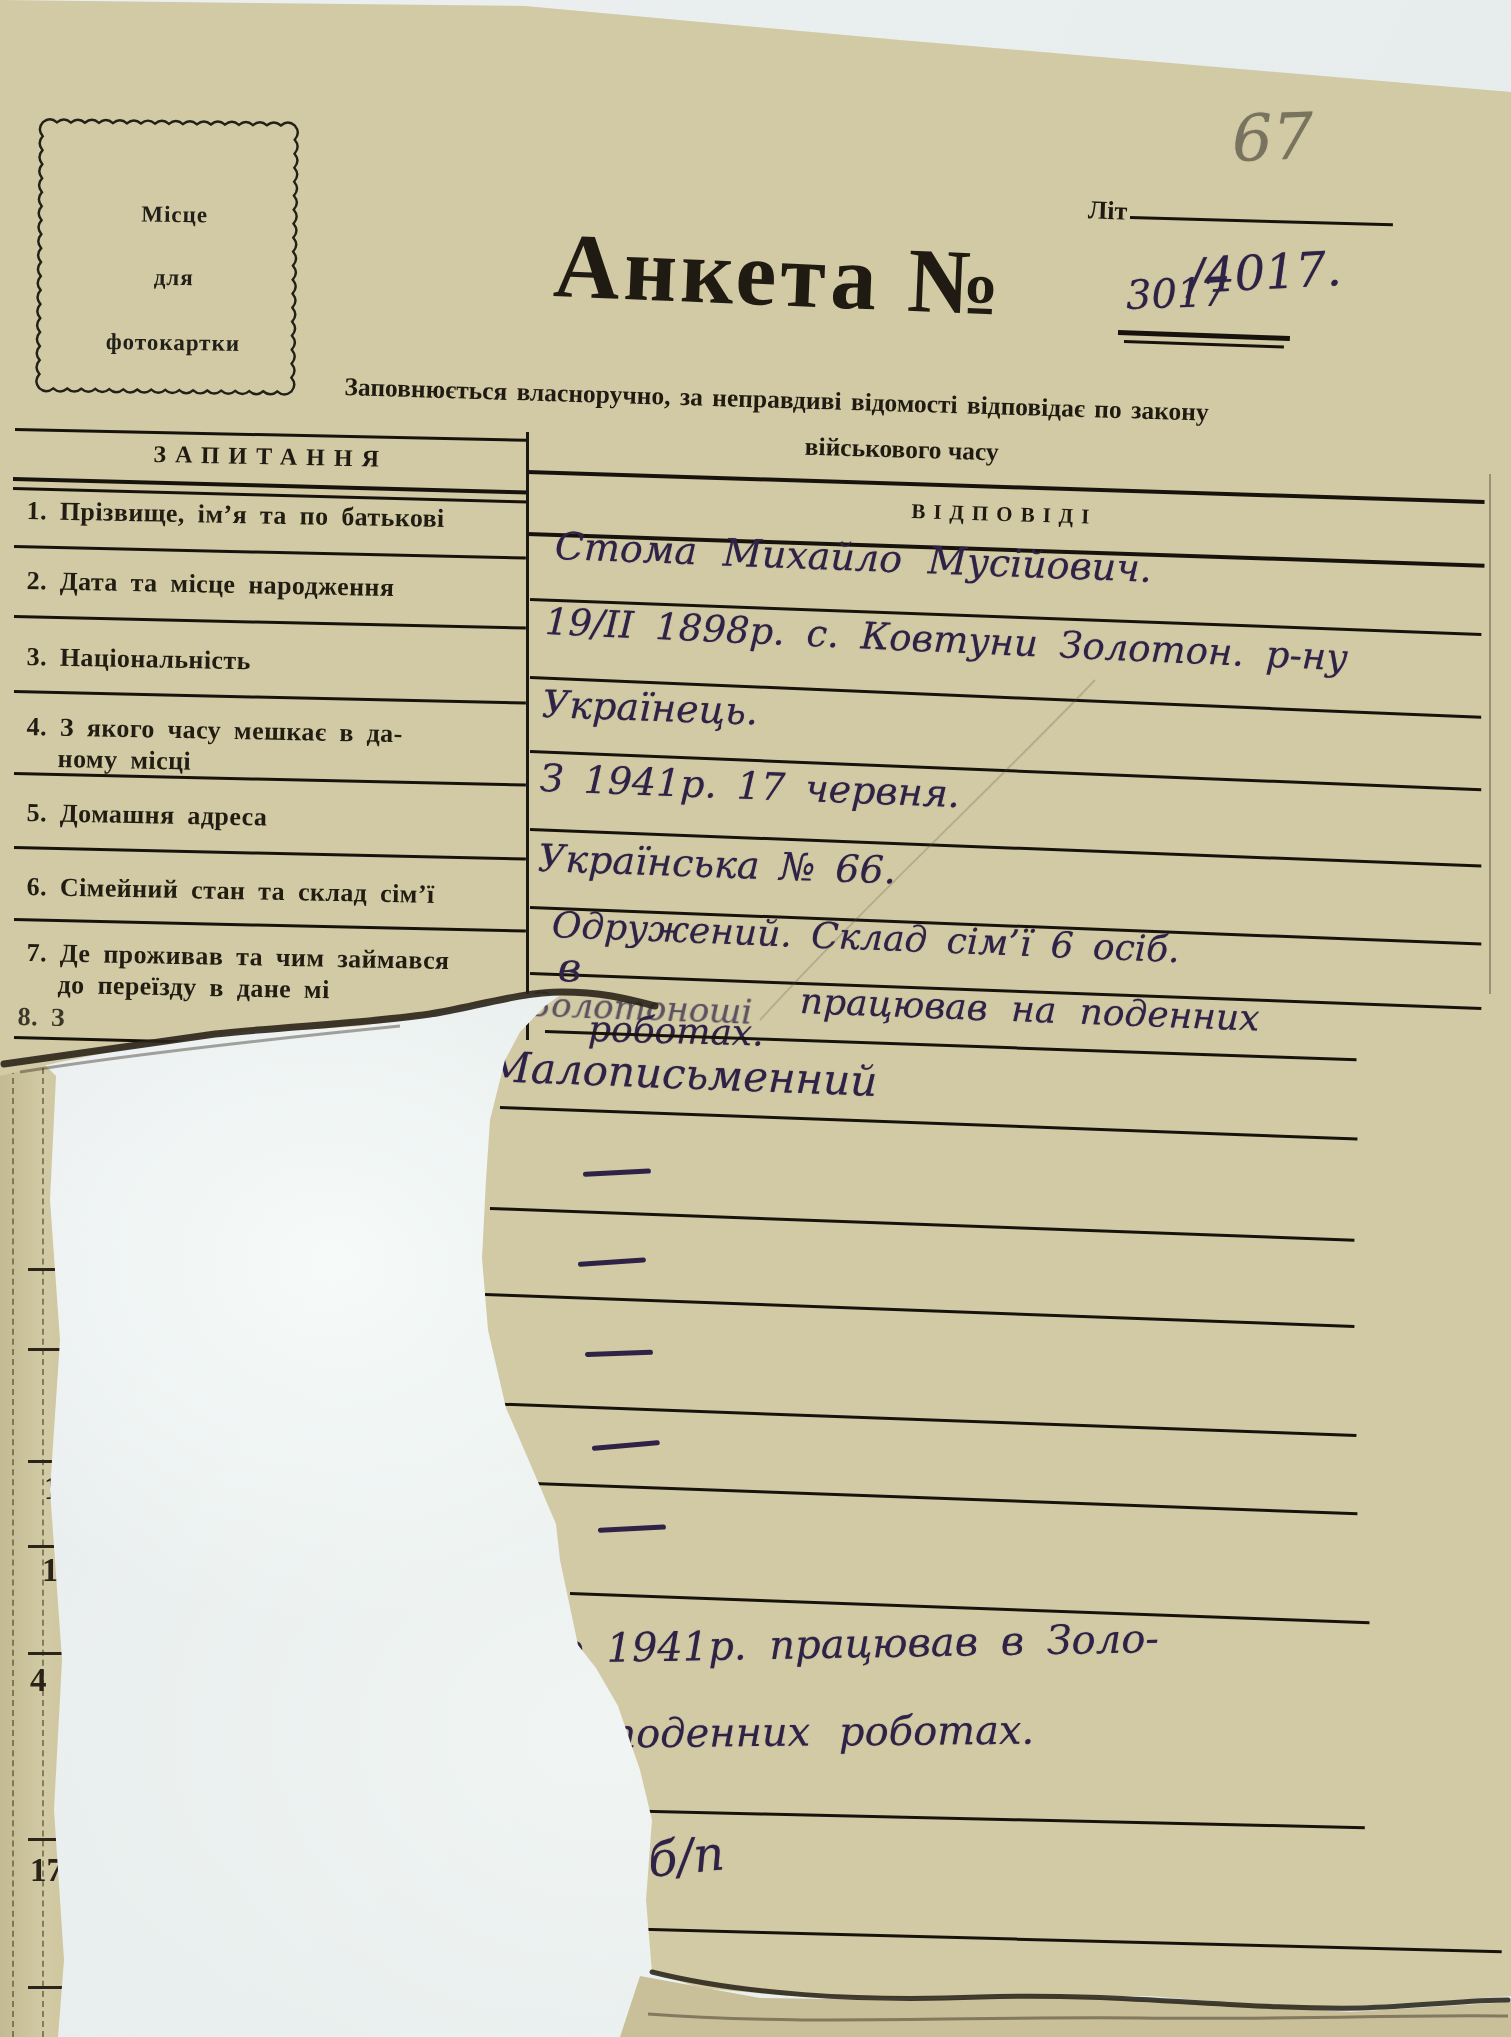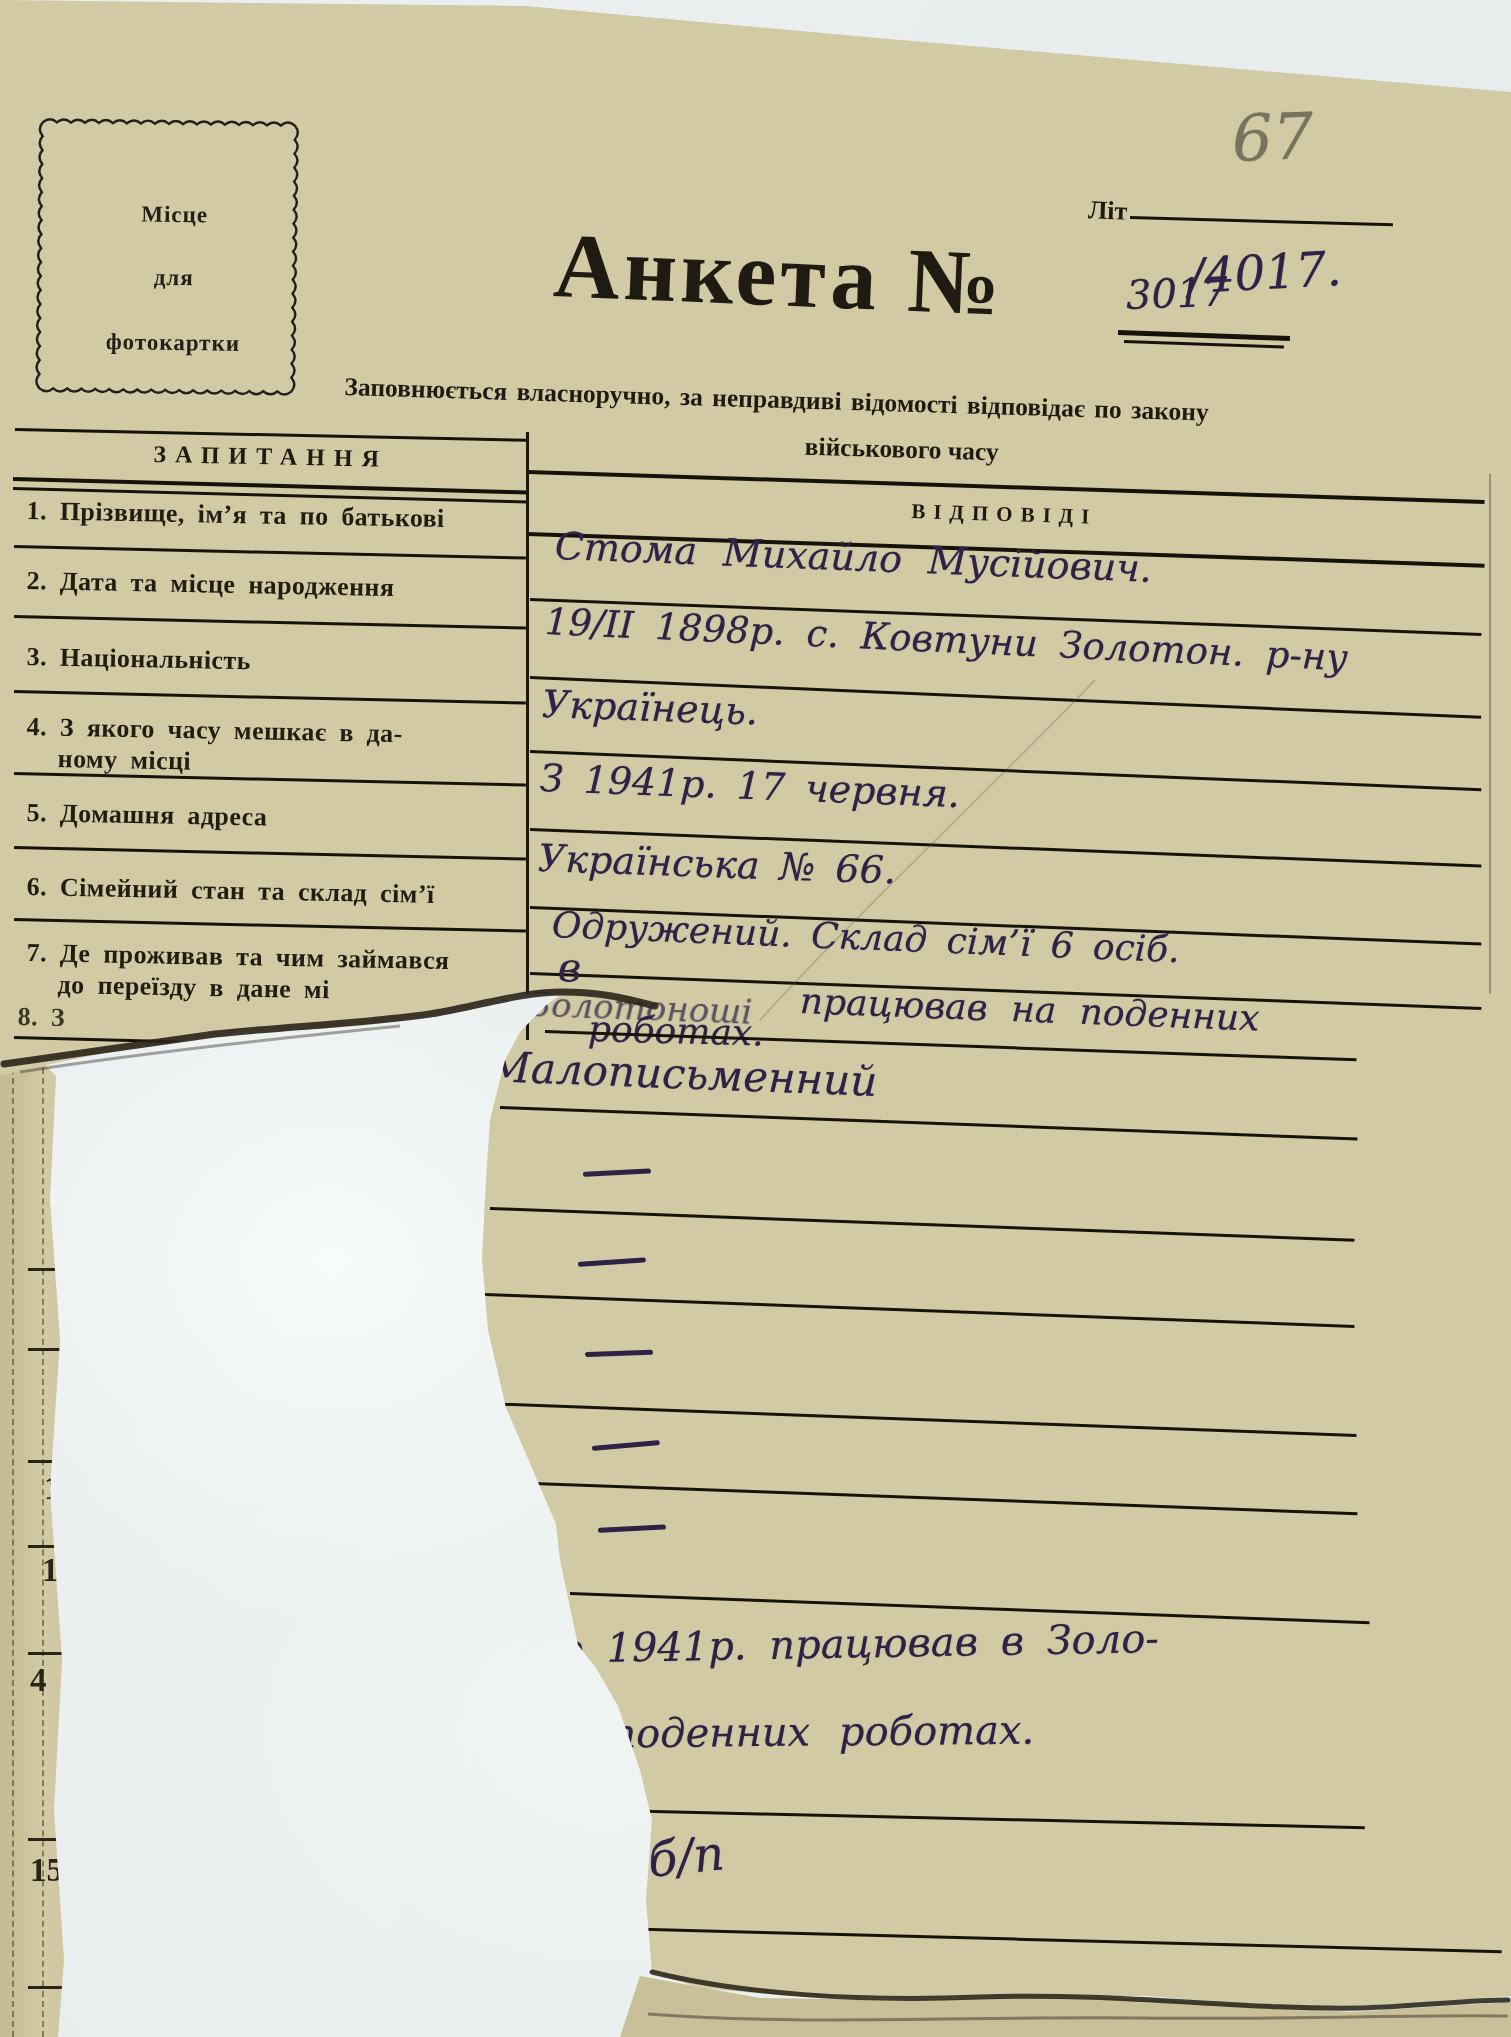--- a/index.html
+++ b/index.html
@@ -66,21 +66,21 @@
     <div class="tick" style="top:228px;"></div>
     <div class="tick" style="top:308px;"></div>
     <div class="tick" style="top:420px;"></div>
     <div class="tick" style="top:505px;"></div>
     <div class="tick" style="top:612px;"></div>
     <div class="tick" style="top:798px;"></div>
     <div class="tick" style="top:946px;"></div>
     <div class="mnum" style="left:44px;top:430px;">1</div>
     <div class="mnum" style="left:42px;top:512px;">1</div>
     <div class="mnum" style="left:30px;top:622px;">4</div>
-    <div class="mnum" style="left:30px;top:812px;">15</div>
+    <div class="mnum" style="left:30px;top:812px;">17</div>
   </div>
 
   <div class="abs paper">
 
     <div class="abs photo-box">
       <svg id="wavy-frame" width="278" height="290">
         <path d="M 6 6 q 7 -6 14 0 q 7 -6 14 0 q 7 -6 14 0 q 7 -6 14 0 q 7 -6 14 0 q 7 -6 14 0 q 7 -6 14 0 q 7 -6 14 0 q 7 -6 14 0 q 7 -6 14 0 q 7 -6 14 0 q 7 -6 14 0 q 7 -6 14 0 q 7 -6 14 0 q 7 -6 14 0 q 7 -6 14 0 q 7 -6 14 0 q 7 -6 14 0 q 6 7 0 14 q 6 7 0 14 q 6 7 0 14 q 6 7 0 14 q 6 7 0 14 q 6 7 0 14 q 6 7 0 14 q 6 7 0 14 q 6 7 0 14 q 6 7 0 14 q 6 7 0 14 q 6 7 0 14 q 6 7 0 14 q 6 7 0 14 q 6 7 0 14 q 6 7 0 14 q 6 7 0 14 q 6 7 0 14 q 6 7 0 14 q -7 6 -14 0 q -7 6 -14 0 q -7 6 -14 0 q -7 6 -14 0 q -7 6 -14 0 q -7 6 -14 0 q -7 6 -14 0 q -7 6 -14 0 q -7 6 -14 0 q -7 6 -14 0 q -7 6 -14 0 q -7 6 -14 0 q -7 6 -14 0 q -7 6 -14 0 q -7 6 -14 0 q -7 6 -14 0 q -7 6 -14 0 q -7 6 -14 0 q -6 -7 0 -14 q -6 -7 0 -14 q -6 -7 0 -14 q -6 -7 0 -14 q -6 -7 0 -14 q -6 -7 0 -14 q -6 -7 0 -14 q -6 -7 0 -14 q -6 -7 0 -14 q -6 -7 0 -14 q -6 -7 0 -14 q -6 -7 0 -14 q -6 -7 0 -14 q -6 -7 0 -14 q -6 -7 0 -14 q -6 -7 0 -14 q -6 -7 0 -14 q -6 -7 0 -14 q -6 -7 0 -14" fill="none" stroke="#23201a" stroke-width="2.4"></path>
       </svg>
       <div class="photo-line" style="top:84px;">Місце</div>
       <div class="photo-line" style="top:147px;">для</div>

